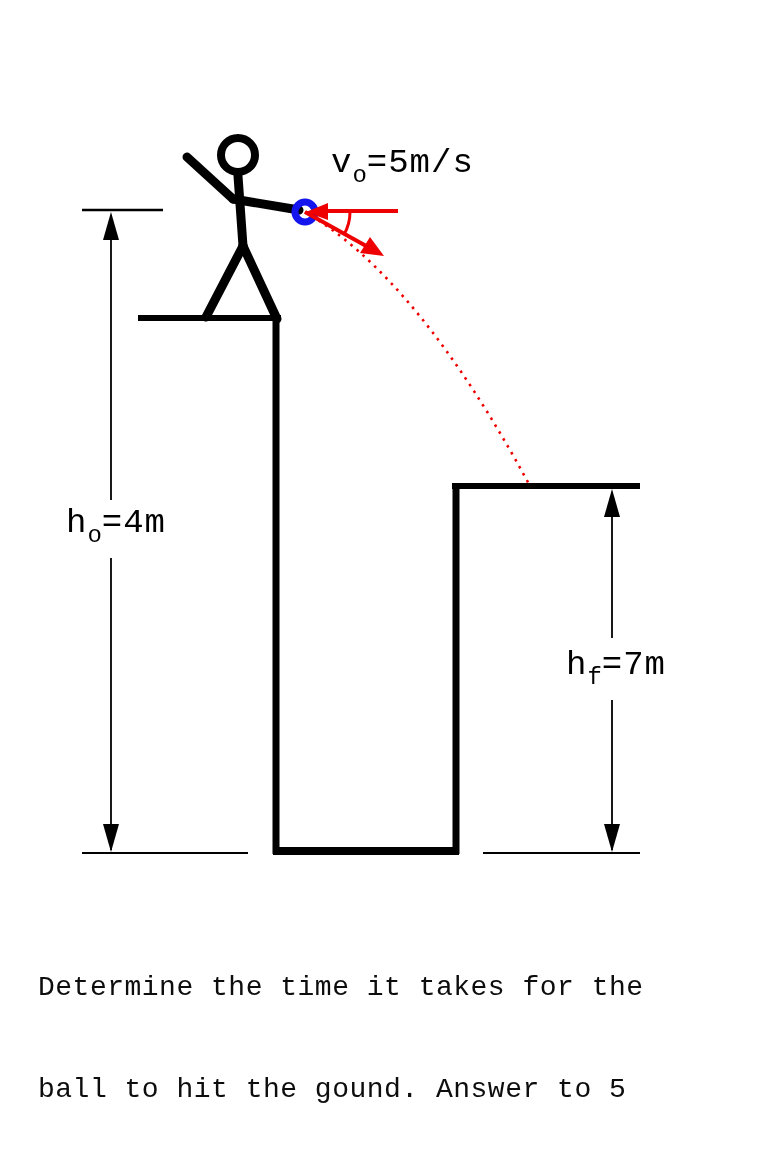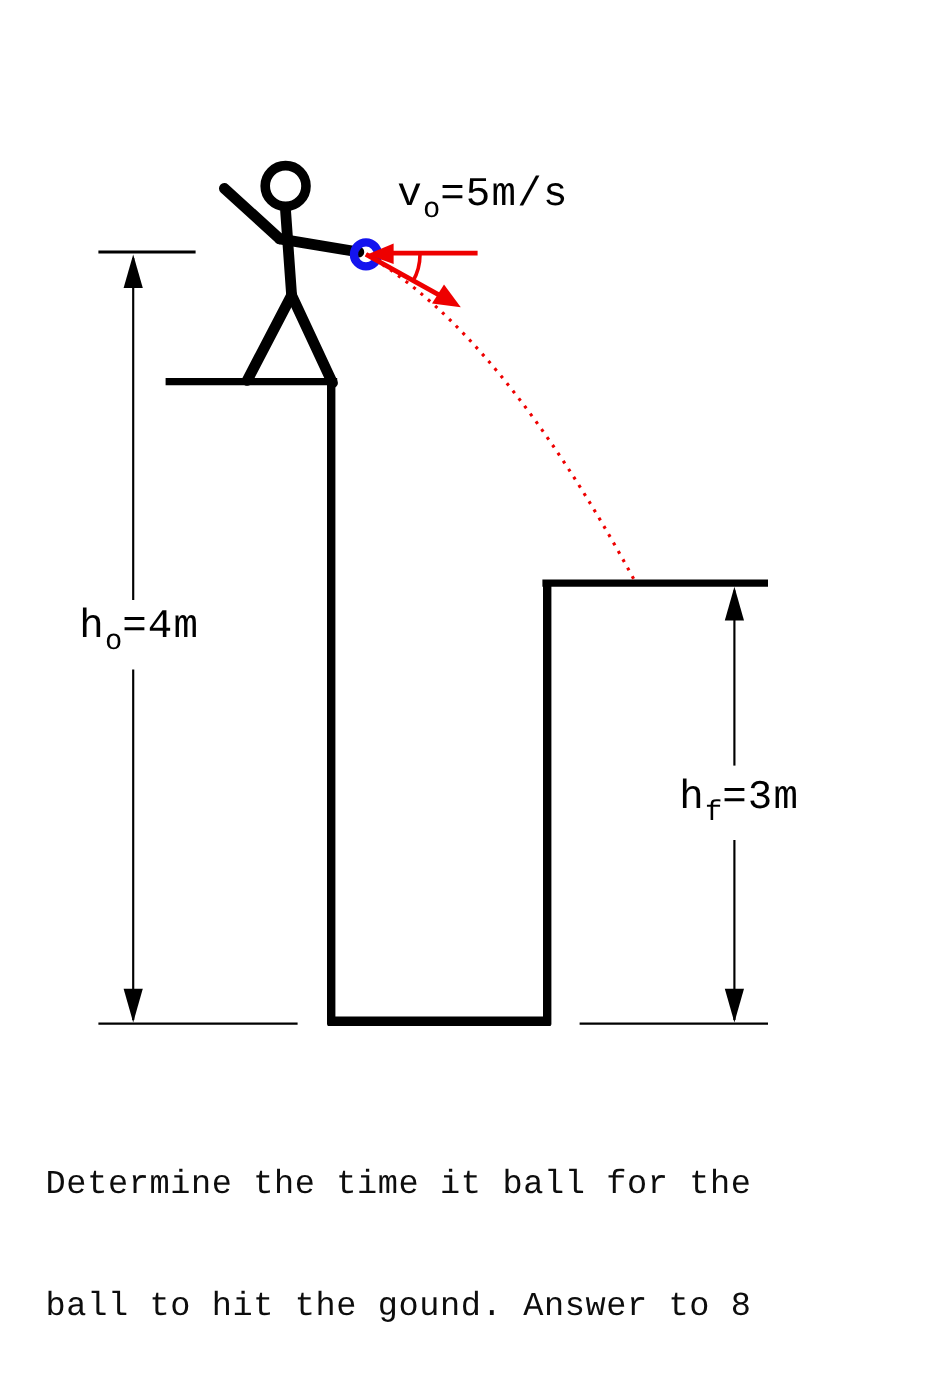--- a/index.html
+++ b/index.html
@@ -99,22 +99,22 @@
   <div class="label" style="left:331px; top:146px;">
     <span>v</span><span class="sub">o</span><span>=5m/s</span>
   </div>
 
 
   <div class="label" style="left:66px; top:506px;">
     <span>h</span><span class="sub">o</span><span>=4m</span>
   </div>
 
   <div class="label" style="left:566px; top:648px;">
-    <span>h</span><span class="sub">f</span><span>=3m</span>
+    <span>h</span><span class="sub">f</span><span>=7m</span>
   </div>
 
   <div class="problem">
-    <div>Determine the time it ball for the</div>
-    <div>ball to hit the gound. Answer to 8</div>
+    <div>Determine the time it takes for the</div>
+    <div>ball to hit the gound. Answer to 5</div>
     
   </div>
 
 </div>
 
 </body></html>

